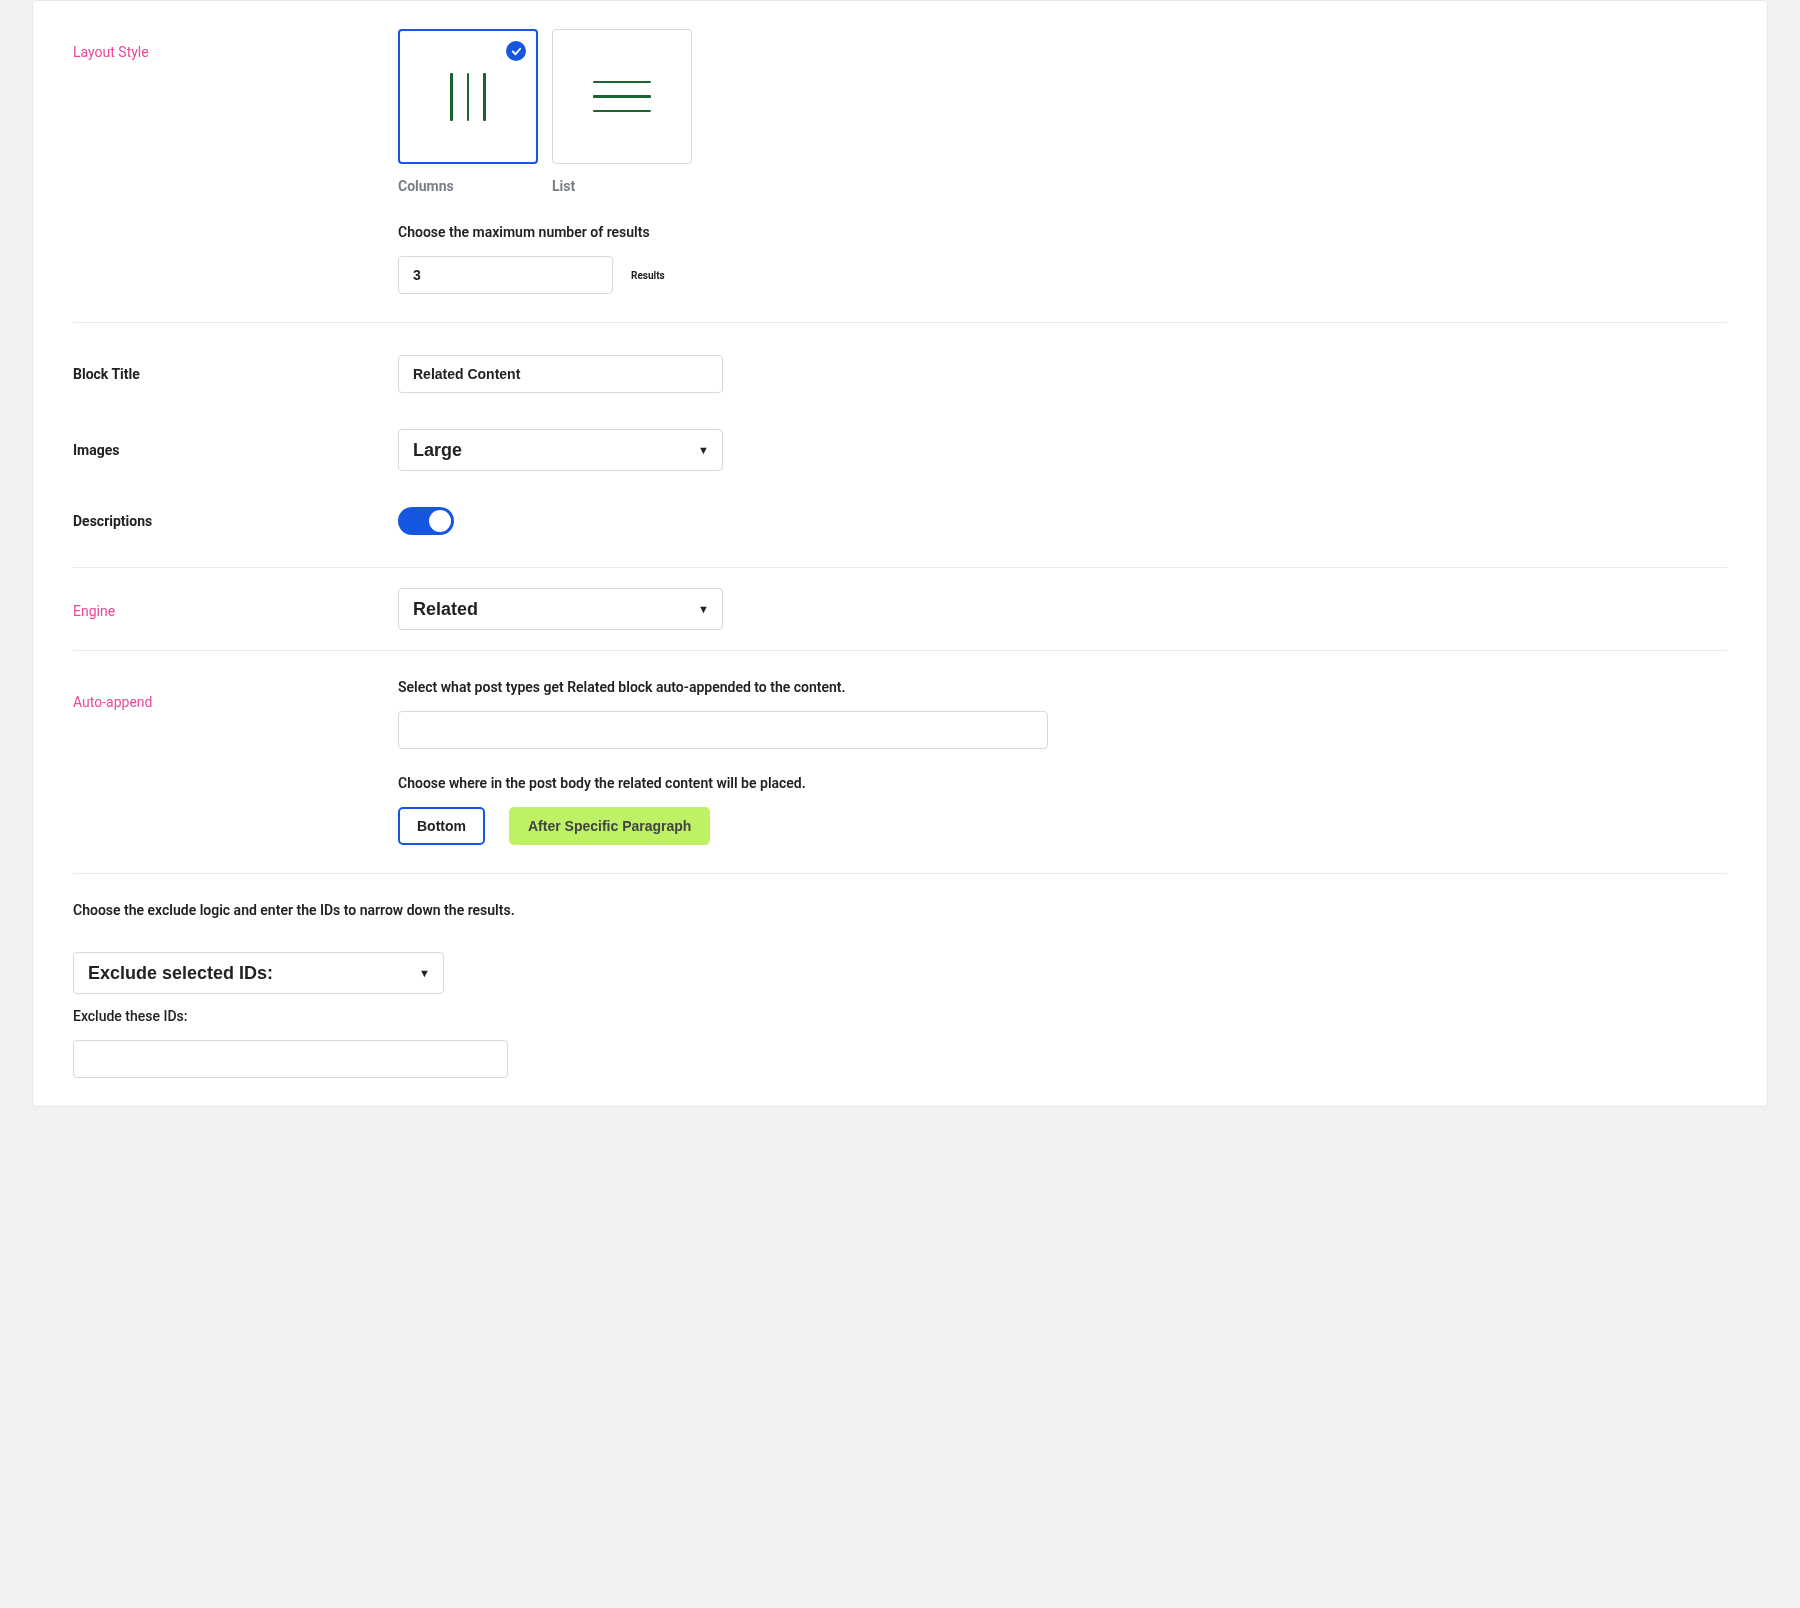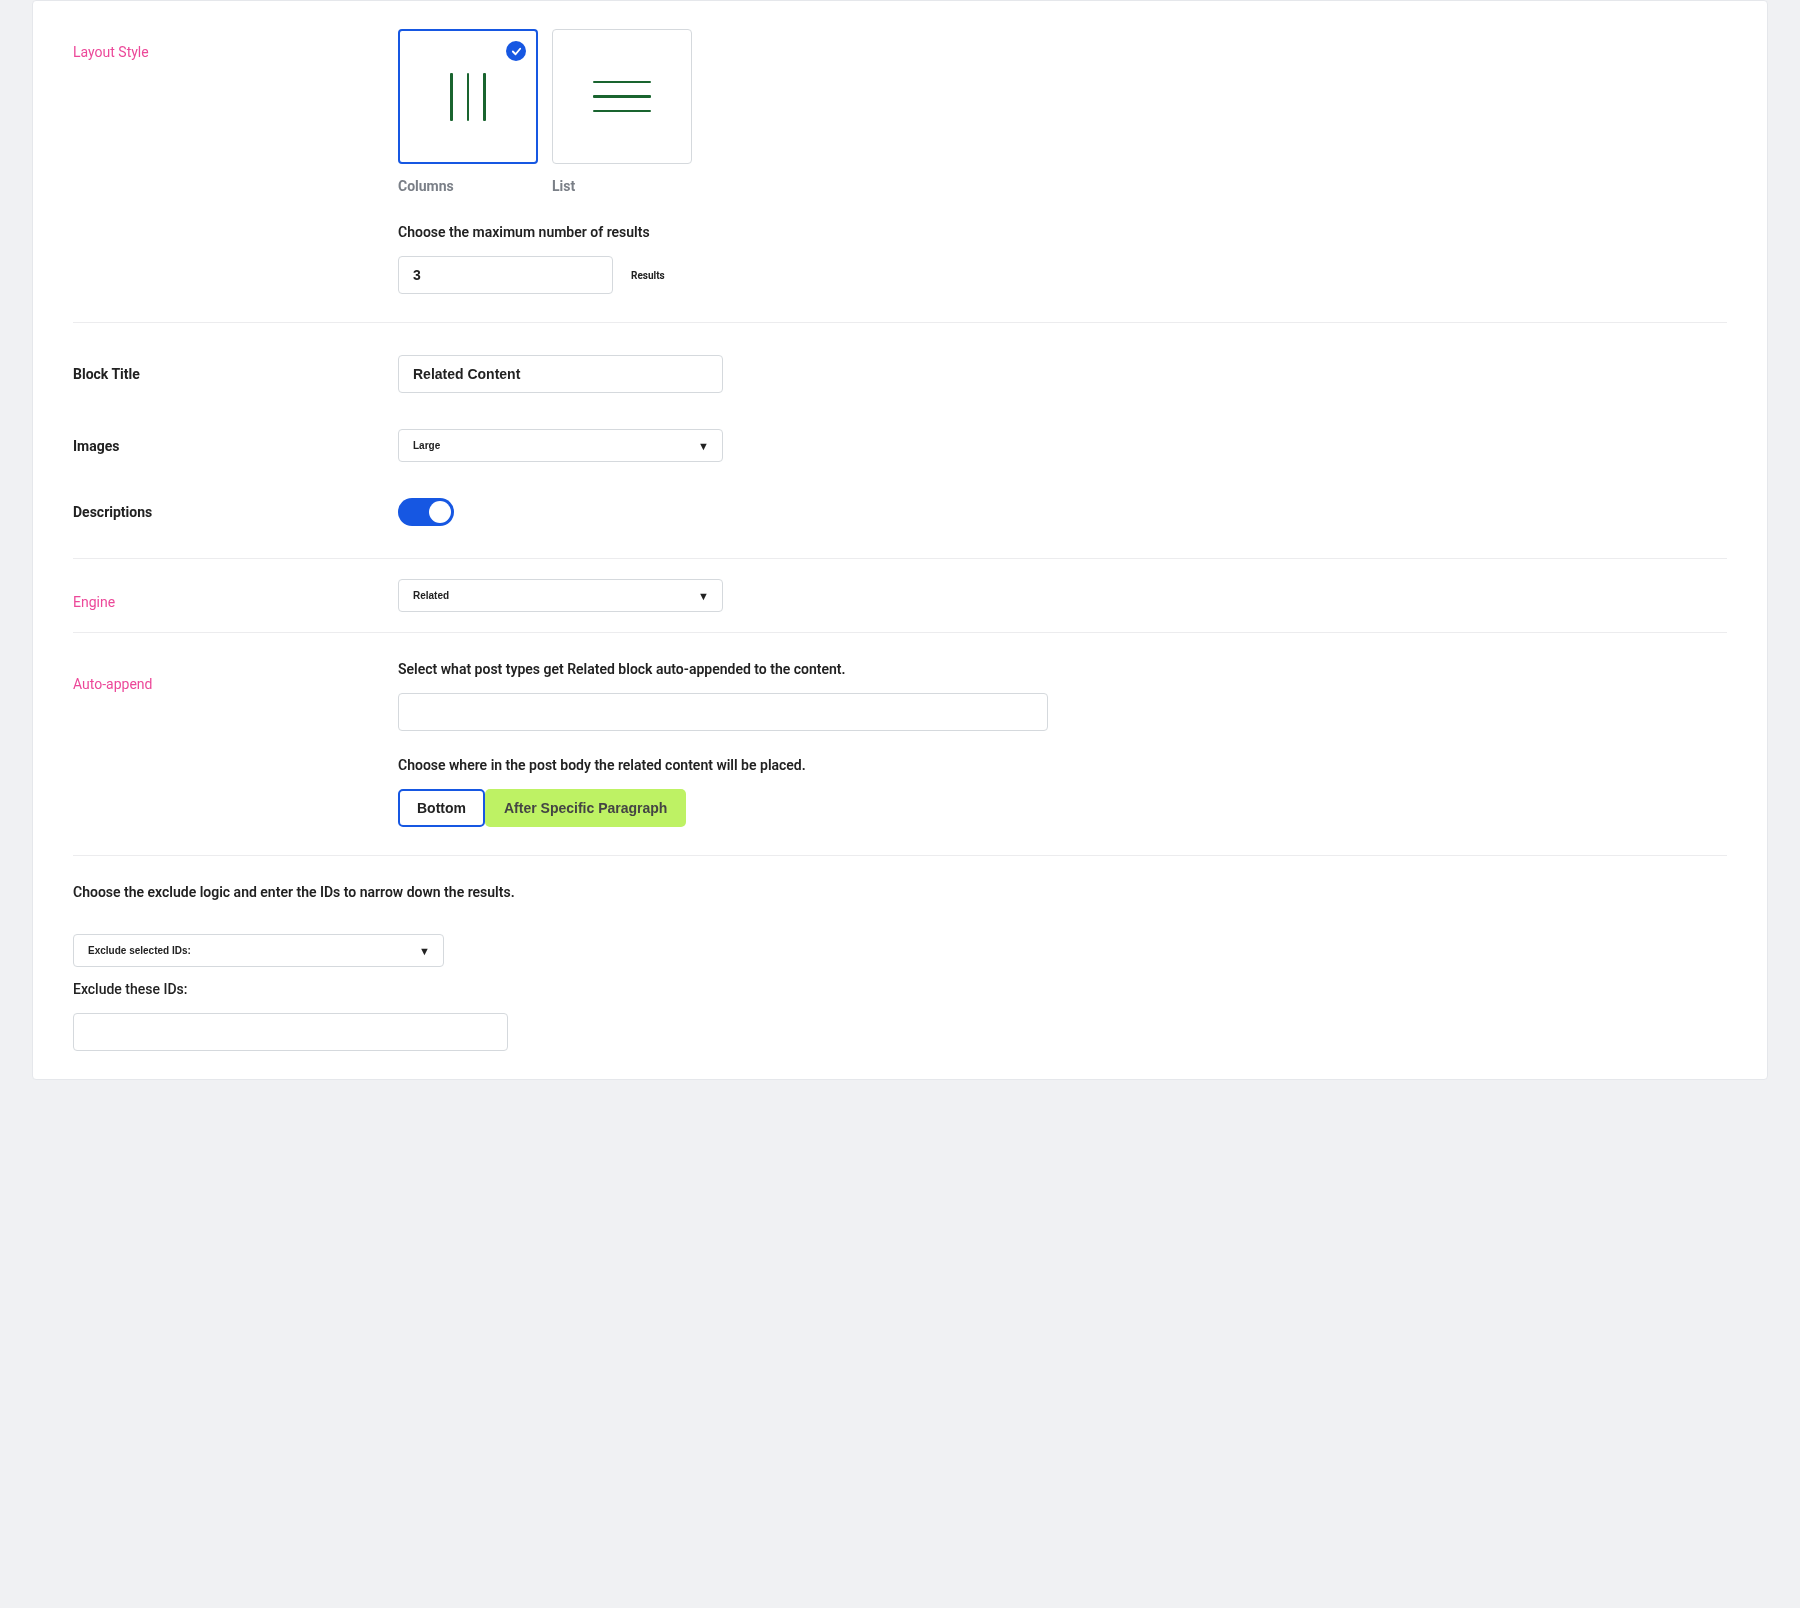--- a/index.html
+++ b/index.html
@@ -103,21 +103,21 @@
   .text-input.medium { width: 325px; }
   .text-input.wide { width: 650px; }
   .text-input.mid2 { width: 435px; }
   .select-wrap { position: relative; display: inline-block; }
   .select-wrap select {
     appearance: none;
     -webkit-appearance: none;
     border: 1px solid #d5d9dd;
     border-radius: 4px;
     padding: 10px 40px 10px 14px;
-    font-size: 10px;
+    font-size: 18px;
     font-weight: 600;
     color: #222;
     background: #fff;
     outline: none;
     cursor: pointer;
   }
   .select-wrap.medium select { width: 325px; }
   .select-wrap.mid2 select { width: 371px; }
   .select-caret {
     position: absolute;
@@ -141,21 +141,21 @@
   .toggle .knob {
     position: absolute;
     right: 3px;
     top: 3px;
     width: 22px;
     height: 22px;
     border-radius: 50%;
     background: #fff;
   }
   
-  .tab-row { display: flex; margin-top: 14px; }
+  .tab-row { display: flex; gap: 24px; margin-top: 14px; }
   .tab-btn {
     border: 1px solid transparent;
     background: #bef264;
     border-radius: 5px;
     padding: 10px 18px;
     font-size: 14px;
     font-weight: 700;
     color: #444;
     cursor: pointer;
   }

